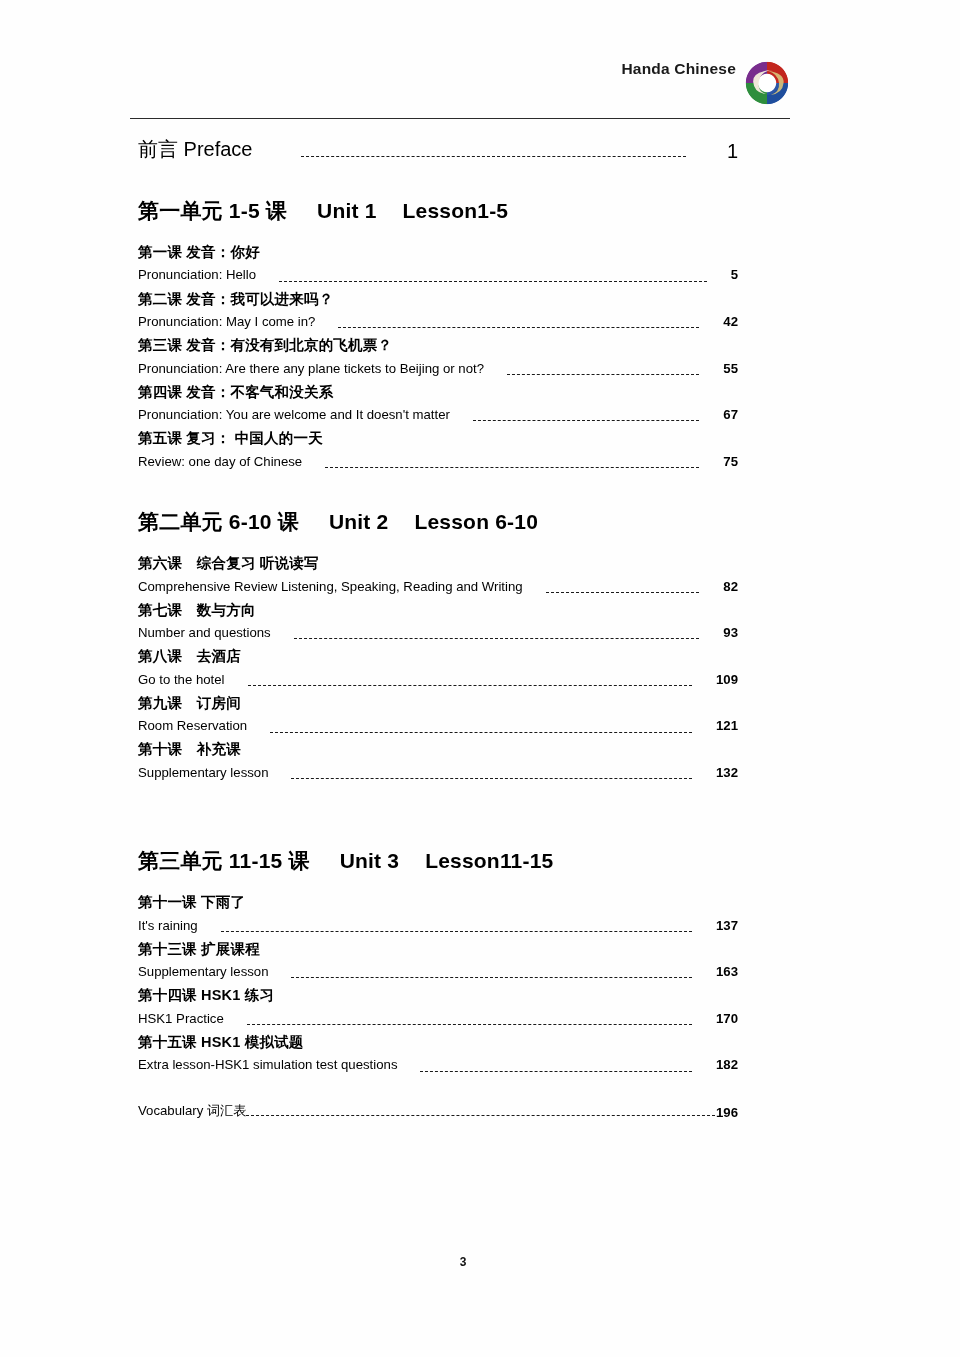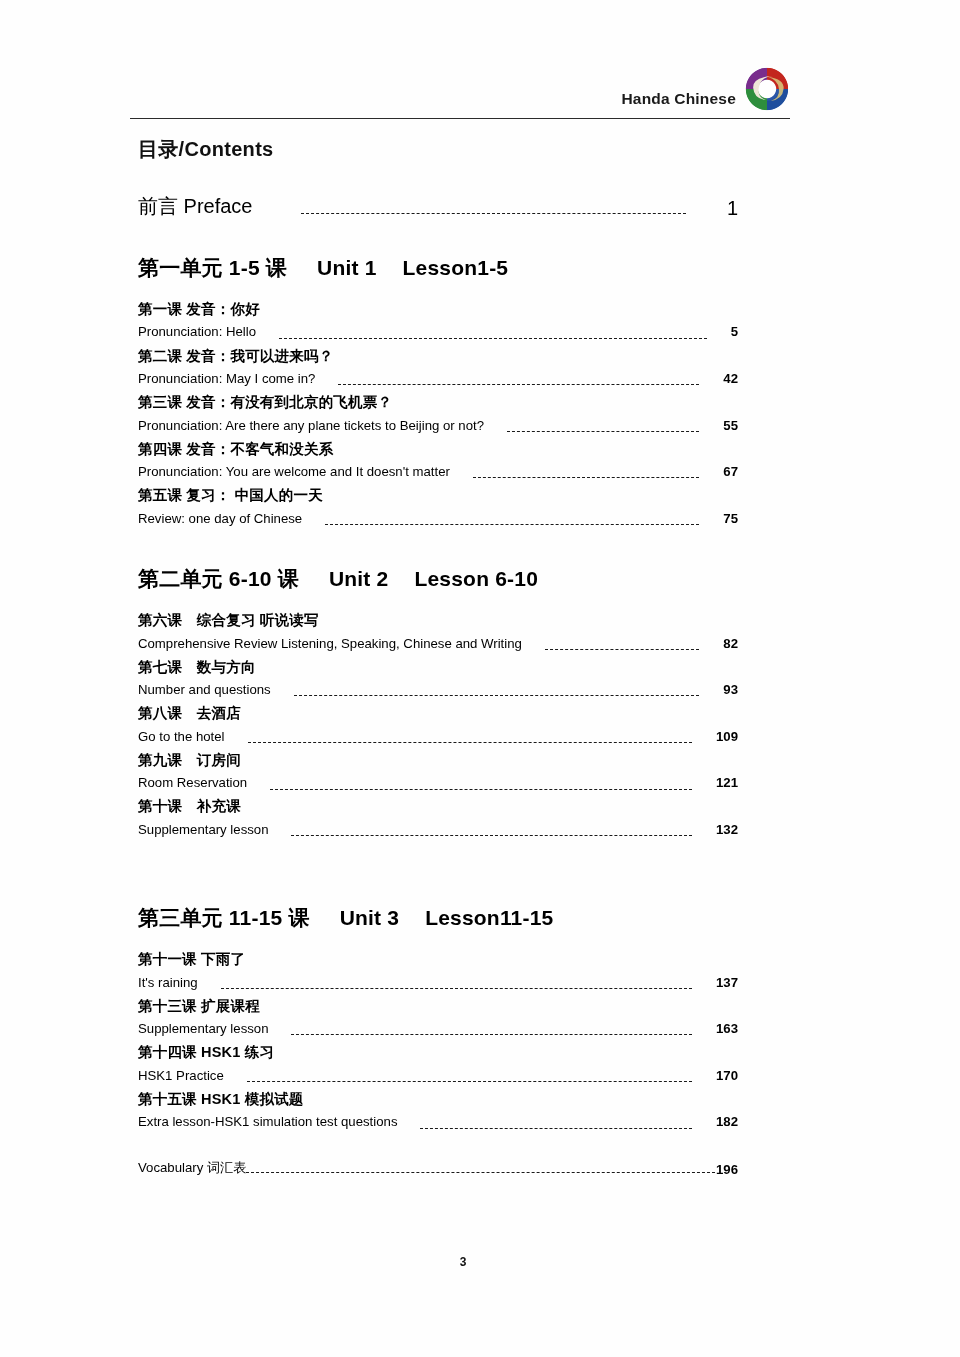--- a/index.html
+++ b/index.html
@@ -25,21 +25,21 @@
   
   .header {
     position: absolute;
     left: 130px;
     top: 60px;
     width: 660px;
     height: 70px;
   }
   .brand-row {
     display: flex;
-    align-items: flex-end;
+    align-items: flex-start;
     justify-content: flex-end;
     gap: 8px;
     height: 52px;
   }
   .brand-name {
     font-size: 15.5px;
     font-weight: bold;
     letter-spacing: 0.2px;
     color: #1a1a1a;
     padding-bottom: 4px;
@@ -215,21 +215,20 @@
           <circle cx="50" cy="50" r="17" fill="#ffffff"></circle>
           <path d="M50 33 a17 17 0 0 1 0 34 a13 13 0 0 0 0 -34 Z" fill="#3a3a3a" opacity="0.35"></path>
         </svg>
       </div>
     </div>
     <div class="header-rule"></div>
   </div>
 
   <div class="content">
 
-    <h1 class="toc-title">目录/Contents</h1>
 
     <div class="leader-row preface-row">
       <span class="leader-label">前言 Preface</span>
       <span class="leader-dots"></span>
       <span class="leader-page">1</span>
     </div>
 
     <div id="units-container">
         <div class="unit">
           <div class="unit-header">
@@ -281,21 +280,21 @@
         <div class="unit-gap-1"></div>
         <div class="unit">
           <div class="unit-header">
             <span class="cn">第二单元 6-10 课</span>
             <span class="en-unit">Unit 2</span>
             <span class="en-lessons">Lesson 6-10</span>
           </div>
           <div class="lesson">
             <div class="lesson-cn">第六课　综合复习 听说读写</div>
             <div class="leader-row lesson-en">
-              <span class="leader-label">Comprehensive Review Listening, Speaking, Chinese and Writing</span>
+              <span class="leader-label">Comprehensive Review Listening, Speaking, Reading and Writing</span>
               <span class="leader-dots"></span>
               <span class="leader-page">82</span>
             </div>
           </div>
           <div class="lesson">
             <div class="lesson-cn">第七课　数与方向</div>
             <div class="leader-row lesson-en">
               <span class="leader-label">Number and questions</span>
               <span class="leader-dots"></span>
               <span class="leader-page">93</span>

